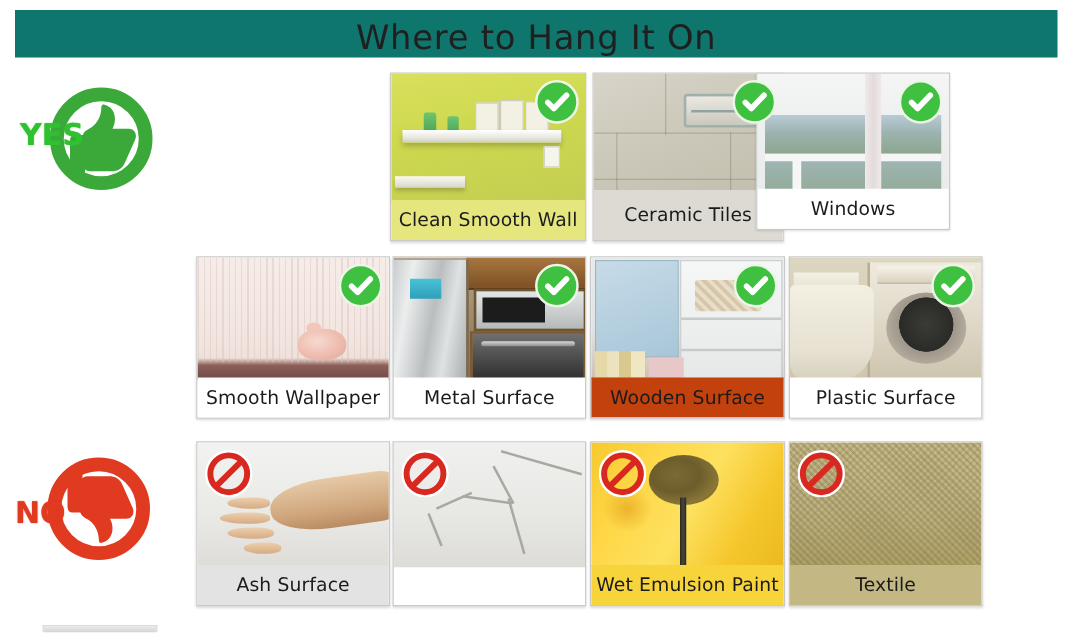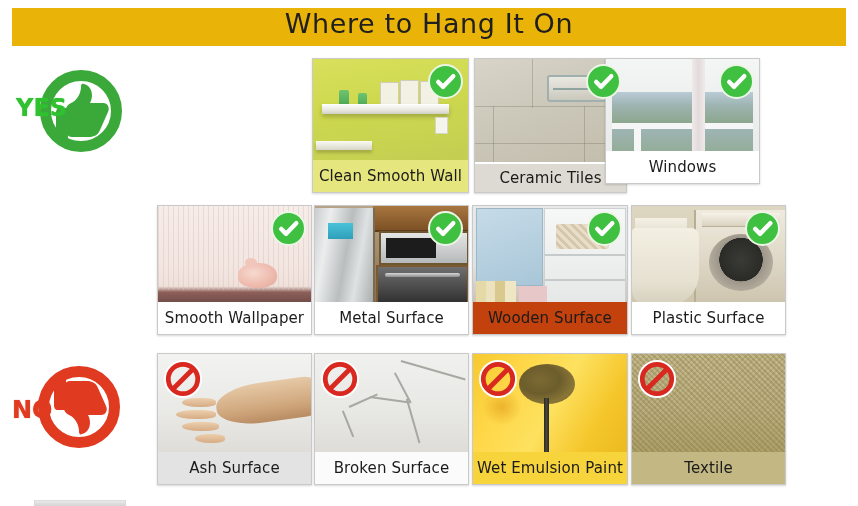--- a/index.html
+++ b/index.html
@@ -16,23 +16,23 @@
     color: #1a1a1a;
   }
 
   
   #title-banner {
     position: absolute;
     left: 12px;
     top: 8px;
     width: 834px;
     height: 38px;
-    background: #eab308;
+    background: #0f766e;
     display: flex;
-    align-items: flex-start;
+    align-items: flex-end;
     justify-content: center;
   }
   #title-banner .title-text {
     font-size: 27px;
     font-weight: 400;
     letter-spacing: 0.6px;
     color: #1f1f1f;
     font-family: "DejaVu Sans", sans-serif;
     white-space: nowrap;
   }
@@ -427,21 +427,21 @@
       <div class="gl" style="left:72%;top:46%;width:1px;height:54%;"></div>
       <div class="gl" style="left:0;top:82%;width:100%;height:1px;"></div>
       <div class="rack"></div>
     </div>
   </div>
   <div class="badge-check">
     <svg viewBox="0 0 32 32">
         <path d="M8.5 16.5 L13.5 21.5 L24 10.5" fill="none" stroke="#ffffff" stroke-width="4.6" stroke-linecap="round" stroke-linejoin="round"></path>
       </svg>
   </div>
-  <div class="card-caption" style="height:28px; background:#dcdad2;">
+  <div class="card-caption" style="height:40px; background:#dcdad2;">
     <span>Ceramic Tiles</span>
   </div>
 </div>
 
 <div class="card" style="left:605px; top:58px; width:155px; height:126px;">
   <div class="card-photo" style="height:103px;">
     <div class="ph ph-win">
       <div class="sky"></div>
       <div class="sky2"></div>
       <div class="bar-h"></div>
@@ -576,23 +576,20 @@
       <div class="crack" style="left:60%; top:44%; width:30%; height:1.6px; transform:rotate(74deg);"></div>
     </div>
   </div>
   <div class="badge-ban">
     <svg viewBox="0 0 40 40">
       <circle cx="20" cy="20" r="18" fill="none" stroke="#ffffff" stroke-width="4"></circle>
       <circle cx="20" cy="20" r="15.5" fill="none" stroke="#d8281f" stroke-width="5"></circle>
       <line x1="9.5" y1="30.5" x2="30.5" y2="9.5" stroke="#d8281f" stroke-width="5" stroke-linecap="round"></line>
     </svg>
   </div>
-  <div class="card-caption" style="height:32px; background:#fbfbfb;">
-    <span>Broken Surface</span>
-  </div>
 </div>
 
 <div class="card" style="left:472px; top:353px; width:156px; height:132px;">
   <div class="card-photo" style="height:100px;">
     <div class="ph ph-paint">
       <div class="glow"></div>
       <div class="roller"></div>
       <div class="pole"></div>
     </div>
   </div>

